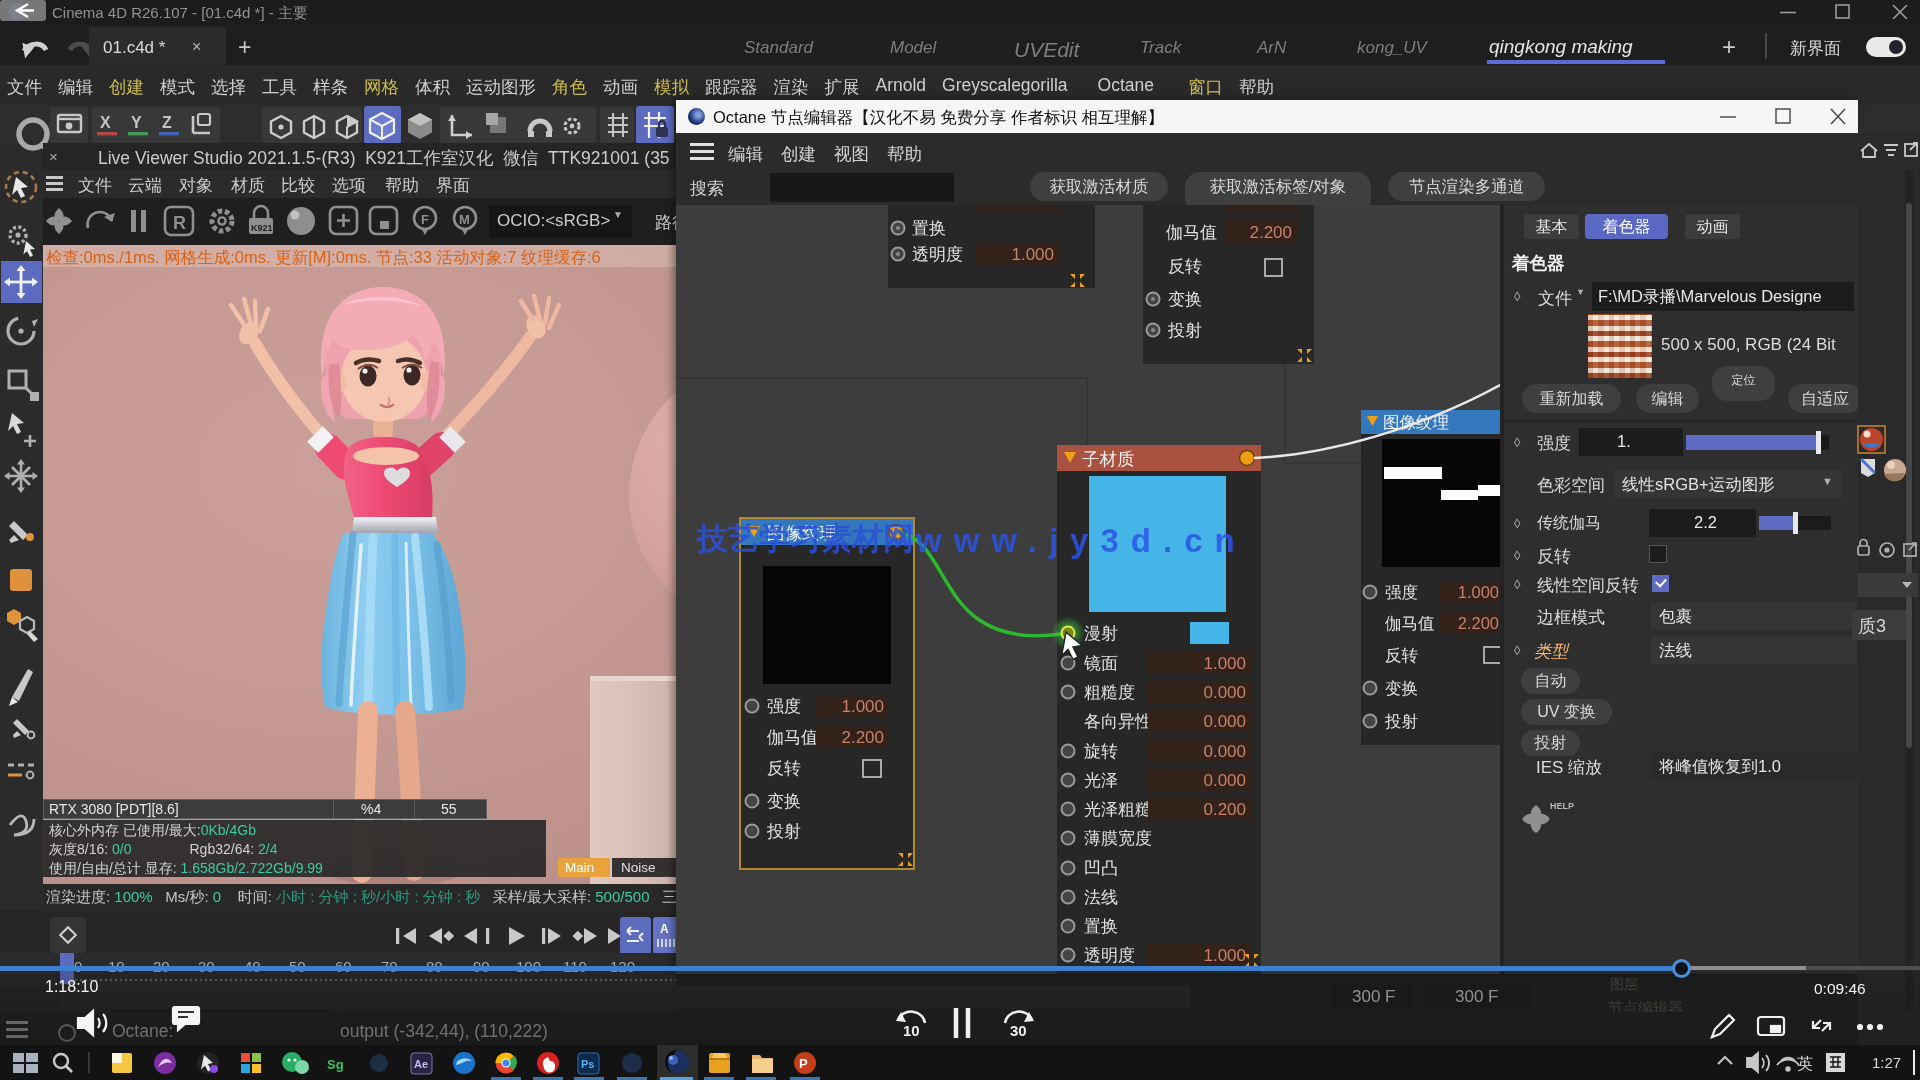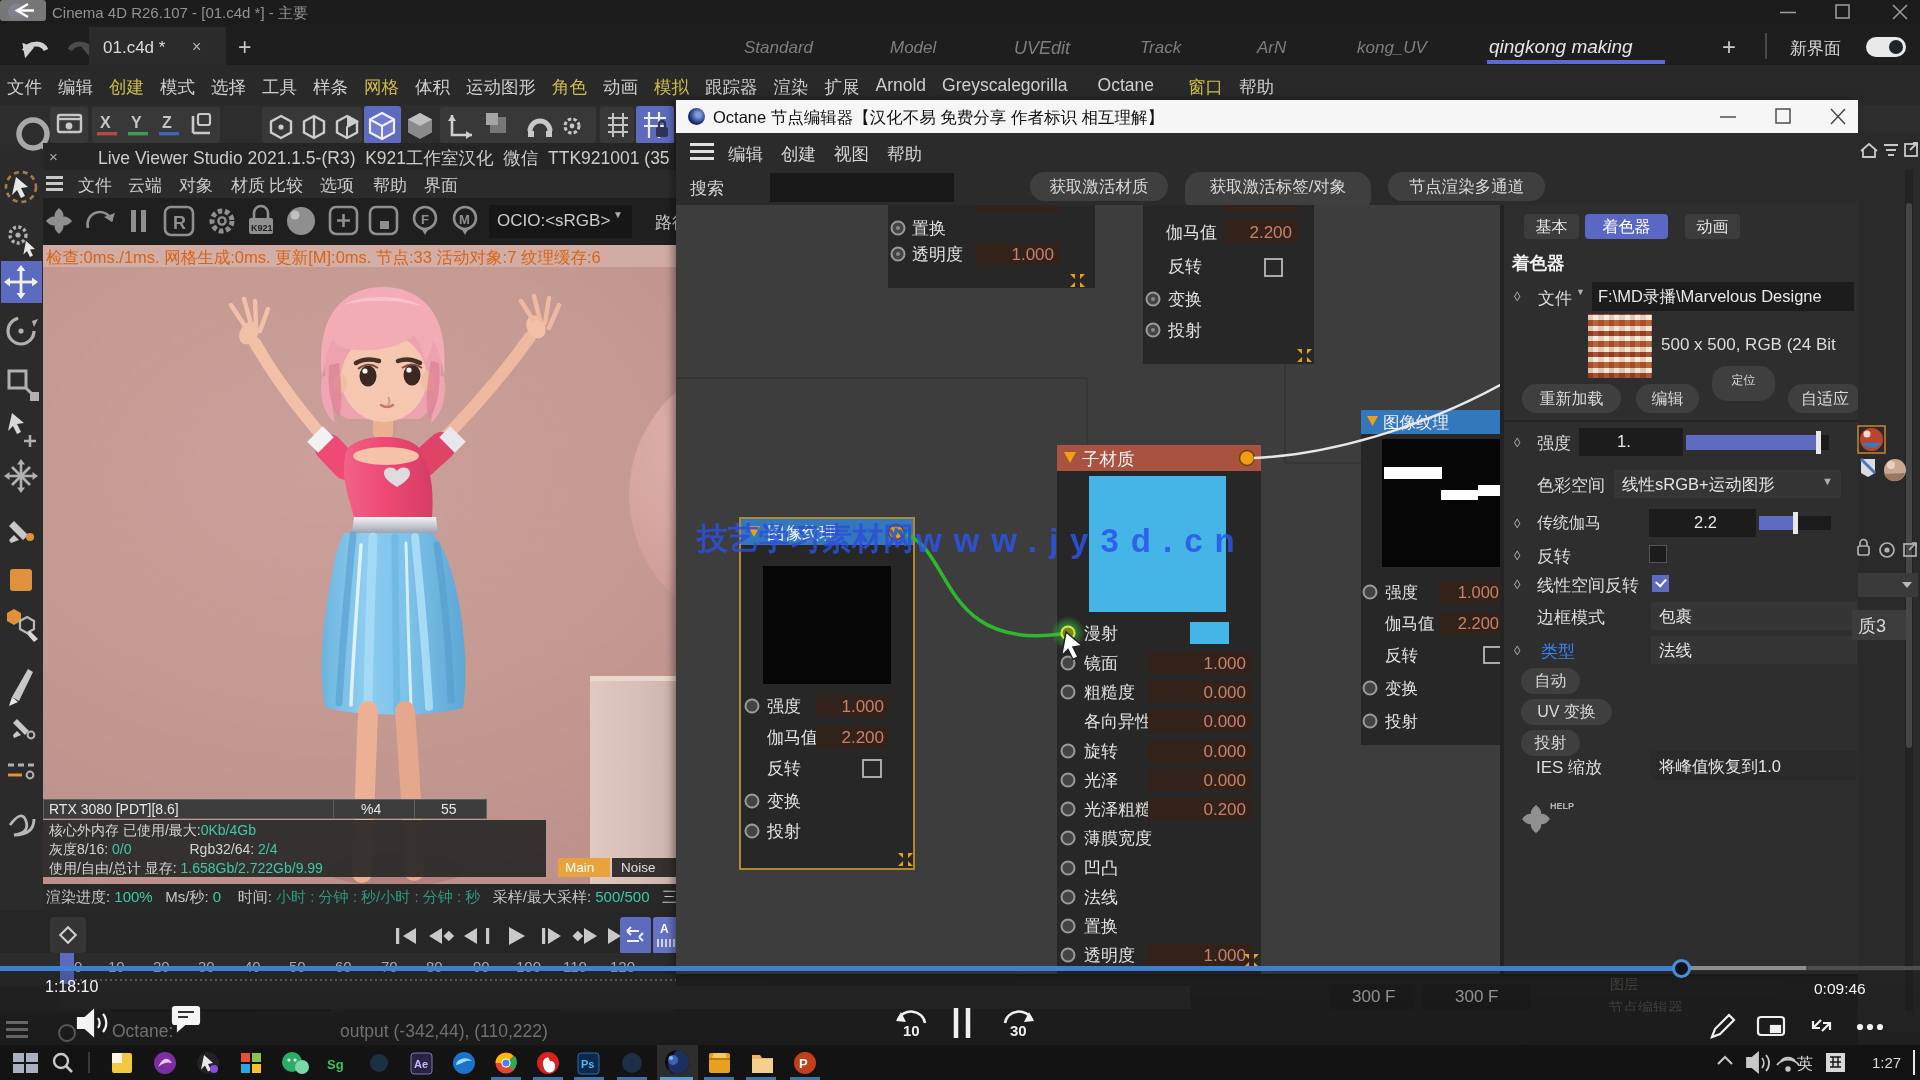--- a/index.html
+++ b/index.html
@@ -29,21 +29,21 @@
  <path d="M74 13 C68 4 56 4 52 12" fill="none" stroke="#4c4c4c" stroke-width="5"></path>
  <path d="M79 8 L67 18 L67 4 Z" fill="#4c4c4c" transform="rotate(-40 73 11) scale(1,1)"></path>
 </svg>
 <div class="a" style="left:89px;top:27px;width:137px;height:38px;background:#2b2b2b;"></div>
 <div class="tx" style="left:103px;top:38px;font-size:17px;color:#dcdcdc;">01.c4d *</div>
 <div class="tx" style="left:192px;top:38px;font-size:16px;color:#b4b4b4;">×</div>
 <div class="tx" style="left:238px;top:34px;font-size:23px;color:#c8c8c8;">+</div>
 
 <div class="tx" style="left:744px;top:38px;font-size:17px;color:#7e7e7e;font-style:italic;">Standard</div>
 <div class="tx" style="left:890px;top:38px;font-size:17px;color:#7e7e7e;font-style:italic;">Model</div>
-<div class="tx" style="left:1014px;top:38px;font-size:18px;color:#7e7e7e;font-style:italic;">UVEdit</div>
+<div class="tx" style="left:1014px;top:38px;font-size:21px;color:#7e7e7e;font-style:italic;">UVEdit</div>
 <div class="tx" style="left:1140px;top:38px;font-size:17px;color:#7e7e7e;font-style:italic;">Track</div>
 <div class="tx" style="left:1257px;top:38px;font-size:17px;color:#7e7e7e;font-style:italic;">ArN</div>
 <div class="tx" style="left:1357px;top:38px;font-size:17px;color:#7e7e7e;font-style:italic;">kong_UV</div>
 <div class="tx" style="left:1489px;top:36px;font-size:19px;color:#e6e6e6;font-style:italic;">qingkong making</div>
 <div class="a" style="left:1487px;top:60px;width:178px;height:4px;background:#5b6bd5;"></div>
 <div class="tx" style="left:1722px;top:33px;font-size:24px;color:#cccccc;">+</div>
 <div class="a" style="left:1765px;top:33px;width:2px;height:26px;background:#484848;"></div>
 <div class="tx" style="left:1790px;top:37px;font-size:17px;color:#d6d6d6;">新界面</div>
 <div class="a" style="left:1866px;top:37px;width:40px;height:20px;border-radius:10px;background:#e9e9e9;"></div>
 <div class="a" style="left:1889px;top:40px;width:14px;height:14px;border-radius:50%;background:#20242c;"></div>
@@ -192,21 +192,21 @@
 
  <path d="M10 680 q12 -16 16 -4 q4 12 -12 14 q20 0 20 -16" fill="none" stroke="#b8b8b8" stroke-width="2.8"></path>
 </svg>
 
 <div id="liveviewer" class="a" style="left:43px;top:143px;width:633px;height:768px;overflow:hidden;">
   <div class="a" style="left:0;top:0;width:633px;height:27px;background:#252525;"></div>
   <div class="tx" style="left:6px;top:5px;font-size:15px;color:#aaaaaa;">×</div>
   <div class="tx" style="left:27px;top:3px;font-size:17.5px;color:#cccccc;margin-left:28px;">Live Viewer Studio 2021.1.5-(R3)&nbsp; K921工作室汉化&nbsp; 微信&nbsp; TTK921001 (35</div>
   <div class="a" style="left:0;top:27px;width:633px;height:28px;background:#2b2b2b;"></div>
   <div class="a" style="left:3px;top:33px;width:17px;height:2.5px;background:#c8c8c8;box-shadow:0 6px #c8c8c8,0 12px #c8c8c8;"></div>
-  <div class="tx" style="left:35px;top:31px;font-size:17px;color:#cccccc;letter-spacing:0;"><span>文件</span><span style="margin-left:16px">云端</span><span style="margin-left:17px">对象</span><span style="margin-left:18px">材质</span><span style="margin-left:4px">比较</span><span style="margin-left:17px">选项</span><span style="margin-left:19px">帮助</span><span style="margin-left:17px">界面</span></div>
+  <div class="tx" style="left:35px;top:31px;font-size:17px;color:#cccccc;letter-spacing:0;"><span>文件</span><span style="margin-left:16px">云端</span><span style="margin-left:17px">对象</span><span style="margin-left:18px">材质</span><span style="margin-left:16px">比较</span><span style="margin-left:17px">选项</span><span style="margin-left:19px">帮助</span><span style="margin-left:17px">界面</span></div>
   <div class="a" style="left:0;top:55px;width:633px;height:47px;background:#1f1f1f;"></div>
   <svg class="a" style="left:0;top:55px" width="446" height="47" viewBox="0 0 446 47">
    <g stroke="#8f8f8f" fill="none" stroke-width="2.6">
 
     <g transform="translate(16,23)">
             <path d="M0 -13 C6 -8 6 -2 0 0 C-6 2 -6 8 0 13 M-13 0 C-8 -6 -2 -6 0 0 C2 6 8 6 13 0" fill="#8f8f8f" stroke="none"></path>
             <path d="M0 -13 C-6 -8 -6 -2 0 0 C6 2 6 8 0 13 M-13 0 C-8 6 -2 6 0 0 C2 -6 8 -6 13 0" fill="#8f8f8f" stroke="none"></path>
           </g>
 
     <path d="M45 30 a12 12 0 1 1 24 -7"></path>
@@ -796,21 +796,21 @@
     <div class="a" style="left:148px;top:370px;width:17px;height:17px;background:#5f6bc2;">
           <div class="a" style="left:4px;top:3px;width:8px;height:5px;border-left:2px solid #fff;border-bottom:2px solid #fff;transform:rotate(-48deg);"></div>
         </div>
 
     <div class="tx" style="left:33px;top:401px;font-size:17px;color:#dcdcdc;">边框模式</div>
     <div class="a" style="left:147px;top:397px;width:206px;height:28px;background:#353535;">
           <span class="tx" style="left:8px;top:4px;font-size:16.5px;color:#e4e4e4;">包裹</span>
         </div>
 
     <div class="tx" style="left:10px;top:438px;font-size:13px;color:#b0b0b0;">◊</div>
-    <div class="tx" style="left:37px;top:435px;font-size:17px;color:#3b82f6;">类型</div>
+    <div class="tx" style="left:30px;top:435px;font-size:17px;color:#fdba74;font-style:italic;">类型</div>
     <div class="a" style="left:147px;top:431px;width:206px;height:28px;background:#353535;">
           <span class="tx" style="left:8px;top:4px;font-size:16.5px;color:#e4e4e4;">法线</span>
         </div>
 
     <div class="btn" style="left:17px;top:463px;width:59px;height:26px;font-size:16px;line-height:26px;border-radius:13px;">自动</div>
     <div class="btn" style="left:17px;top:494px;width:91px;height:26px;font-size:16px;line-height:26px;border-radius:13px;">UV 变换</div>
     <div class="btn" style="left:17px;top:525px;width:59px;height:26px;font-size:16px;line-height:26px;border-radius:13px;">投射</div>
 
     <div class="tx" style="left:32px;top:551px;font-size:17px;color:#dcdcdc;">IES 缩放</div>
     <div class="a" style="left:147px;top:546px;width:206px;height:29px;background:#2a2a2a;">

